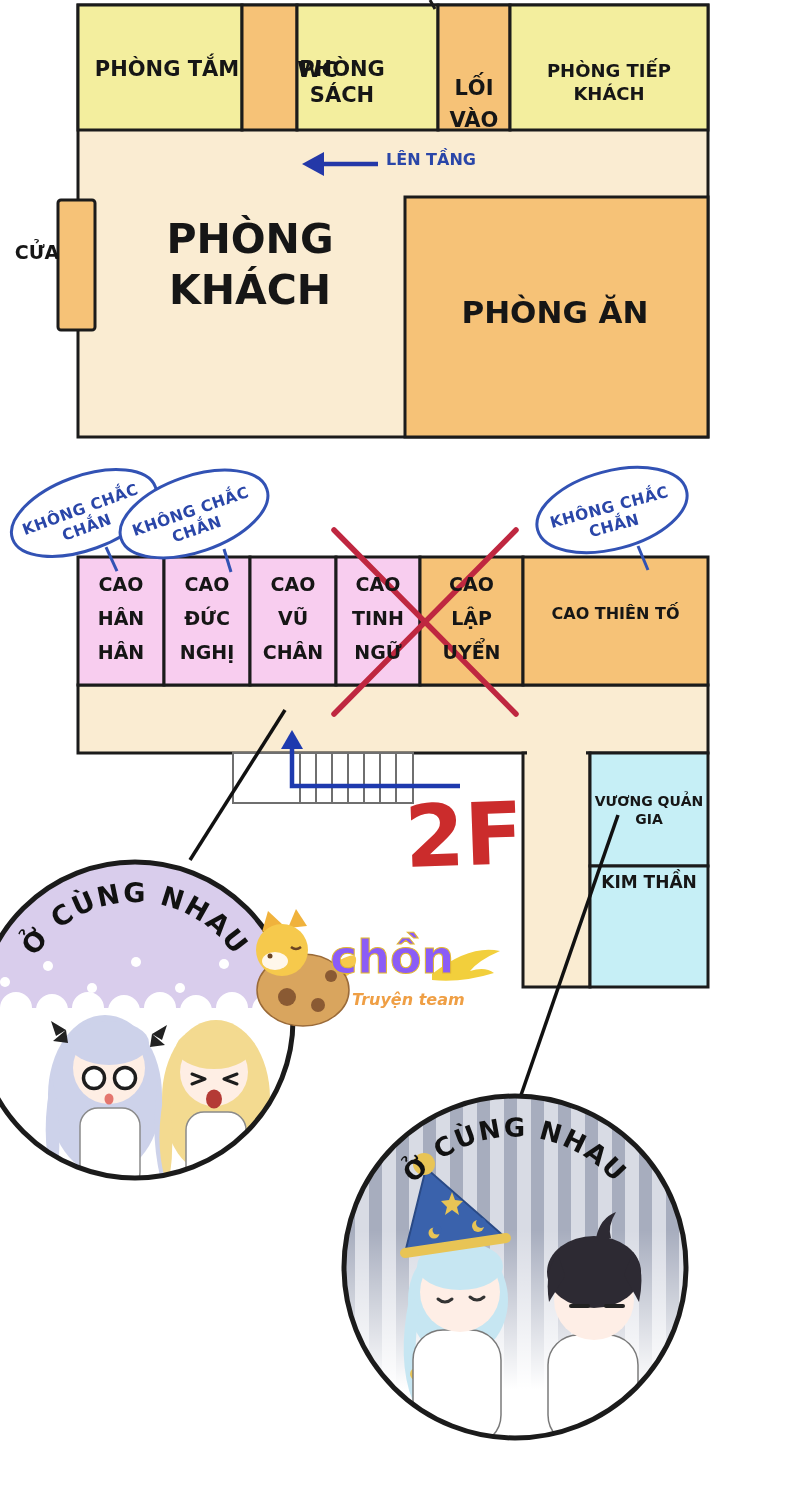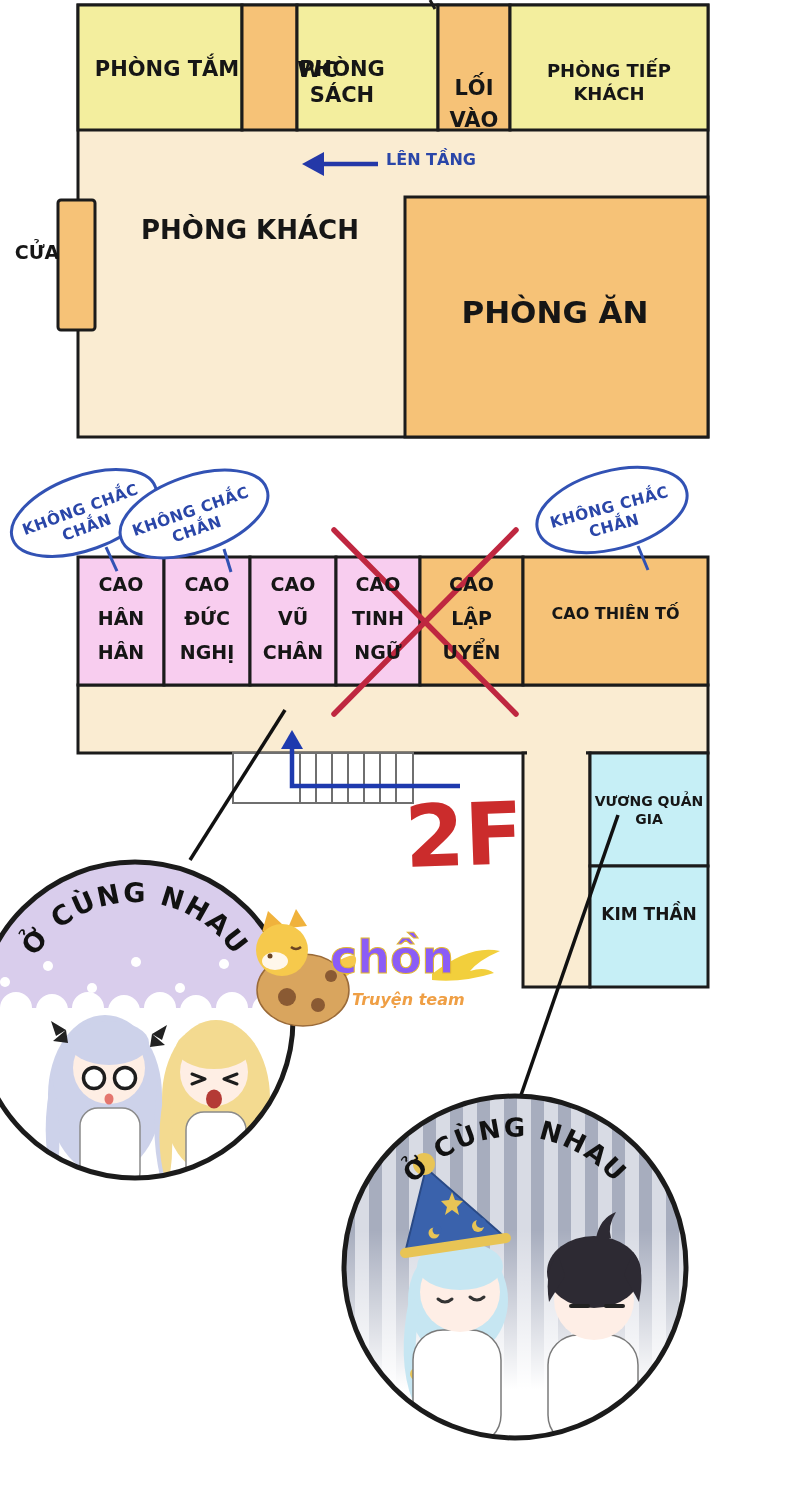--- a/index.html
+++ b/index.html
@@ -223,41 +223,41 @@
   </text>
 </svg>
 
 <div class="lbl" style="left:78px;top:56px;width:164px;font-size:21px;padding-left:7px;">PHÒNG TẮM</div>
 <div class="lbl" style="left:242px;top:56px;width:55px;font-size:22px;padding-left:48px;">WC</div>
 <div class="lbl" style="left:282px;top:56px;width:120px;font-size:21px;">PHÒNG SÁCH</div>
 <div class="lbl" style="left:444px;top:40px;width:60px;font-size:21px;line-height:1.5;margin-top:33px;">LỐI VÀO</div>
 <div class="lbl" style="left:512px;top:60px;width:194px;font-size:18px;">PHÒNG TIẾP KHÁCH</div>
 <div class="lbl blue" style="left:386px;top:150px;width:120px;font-size:16px;text-align:left;">LÊN TẦNG</div>
 <div class="lbl" style="left:14px;top:241px;width:46px;font-size:19px;">CỬA</div>
-<div class="lbl" style="left:120px;top:214px;width:260px;font-size:26px;">PHÒNG KHÁCH</div>
+<div class="lbl" style="left:120px;top:214px;width:260px;font-size:41px;">PHÒNG KHÁCH</div>
 <div class="lbl" style="left:440px;top:293px;width:230px;font-size:31px;">PHÒNG ĂN</div>
 
 <div class="lbl rooml" style="left:78px;top:567px;width:86px;font-size:19px;">CAO
 HÂN
 HÂN</div>
 <div class="lbl rooml" style="left:164px;top:567px;width:86px;font-size:19px;">CAO
 ĐỨC
 NGHỊ</div>
 <div class="lbl rooml" style="left:250px;top:567px;width:86px;font-size:19px;">CAO
 VŨ
 CHÂN</div>
 <div class="lbl rooml" style="left:336px;top:567px;width:84px;font-size:19px;">CAO
 TINH
 NGỮ</div>
 <div class="lbl rooml" style="left:420px;top:567px;width:103px;font-size:19px;">CAO
 LẬP
 UYỂN</div>
 <div class="lbl" style="left:523px;top:604px;width:185px;font-size:16px;">CAO THIÊN TỐ</div>
 <div class="lbl" style="left:586px;top:793px;width:126px;font-size:14px;">VƯƠNG QUẢN GIA</div>
-<div class="lbl" style="left:590px;top:904px;width:118px;font-size:17px;">KIM THẦN</div>
+<div class="lbl" style="left:590px;top:872px;width:118px;font-size:17px;">KIM THẦN</div>
 
 <div class="lbl bubbletxt" style="left:5px;top:500px;transform:rotate(-20deg);">KHÔNG CHẮC CHẮN</div>
 <div class="lbl bubbletxt" style="left:115px;top:502px;transform:rotate(-19deg);">KHÔNG CHẮC CHẮN</div>
 <div class="lbl bubbletxt" style="left:533px;top:498px;transform:rotate(-15deg);">KHÔNG CHẮC CHẮN</div>
 
 <div class="lbl floor2lbl" style="left:404px;top:792px;width:120px;">2F</div>
 
 <div class="lbl logo-main" style="left:330px;top:934px;width:130px;text-align:left;">chồn</div>
 <div class="lbl logo-sub" style="left:352px;top:992px;width:140px;text-align:left;">Truyện team</div>
 

